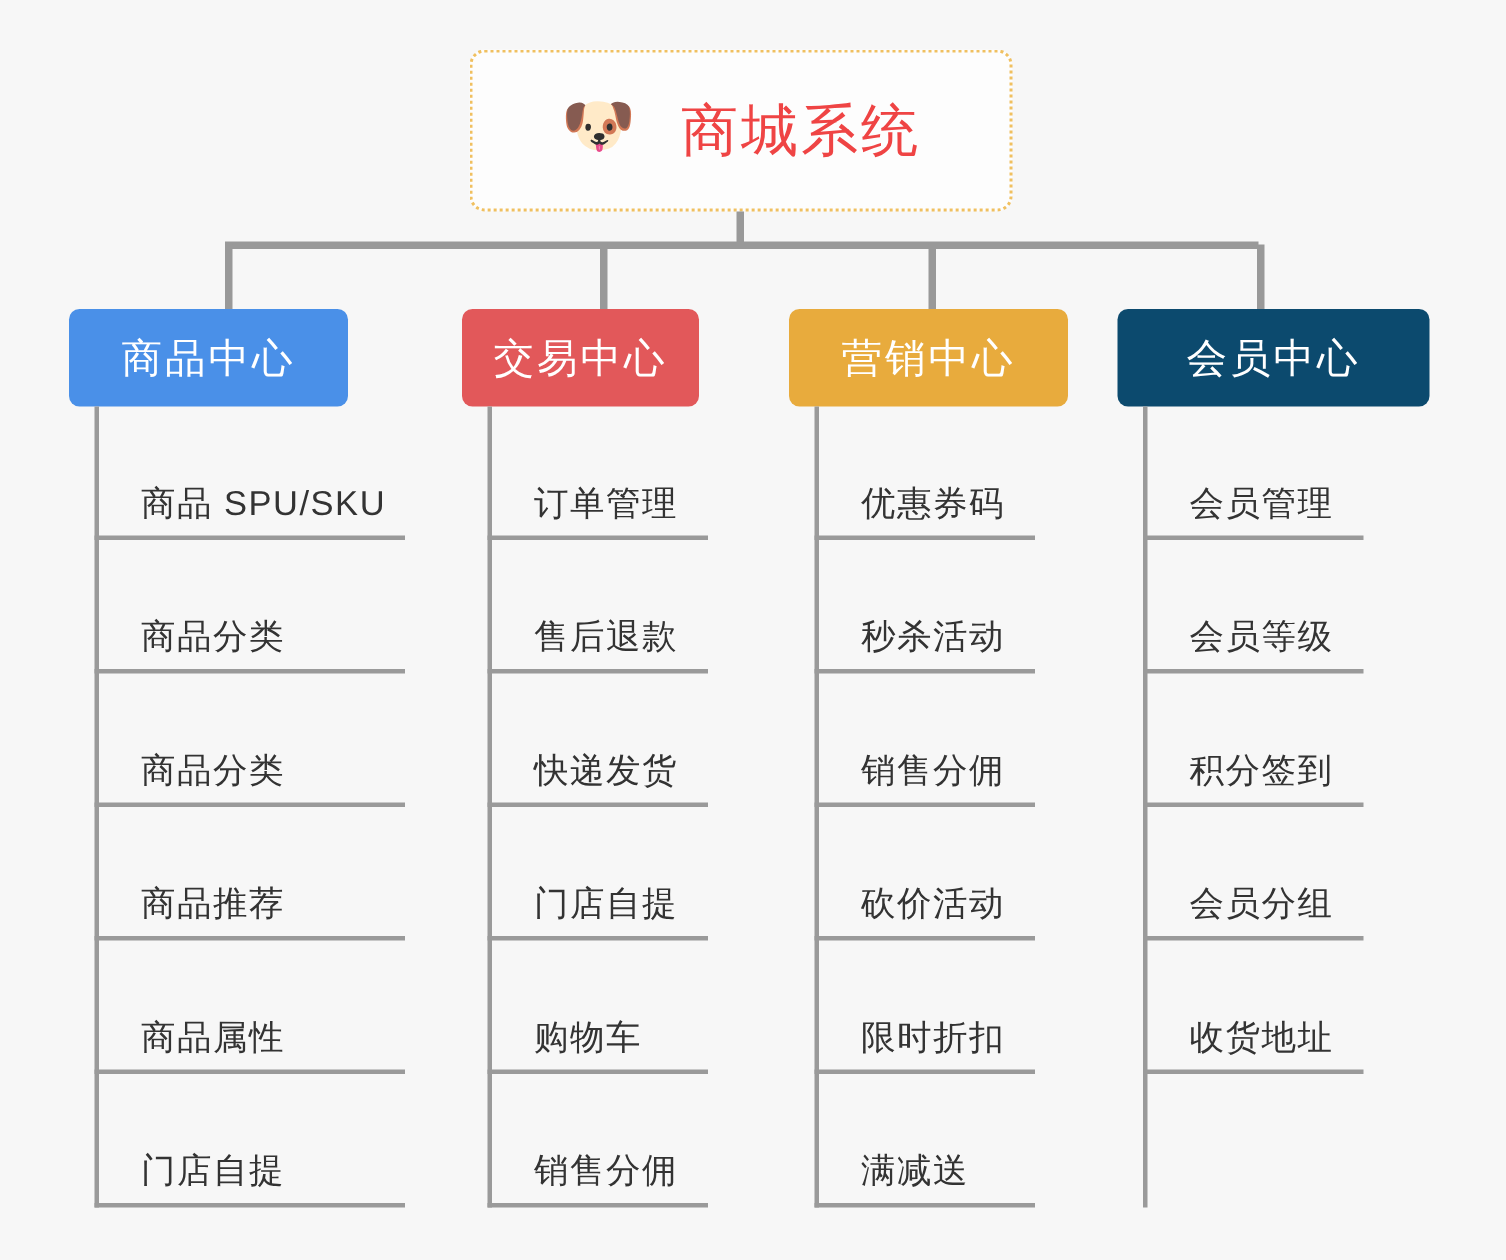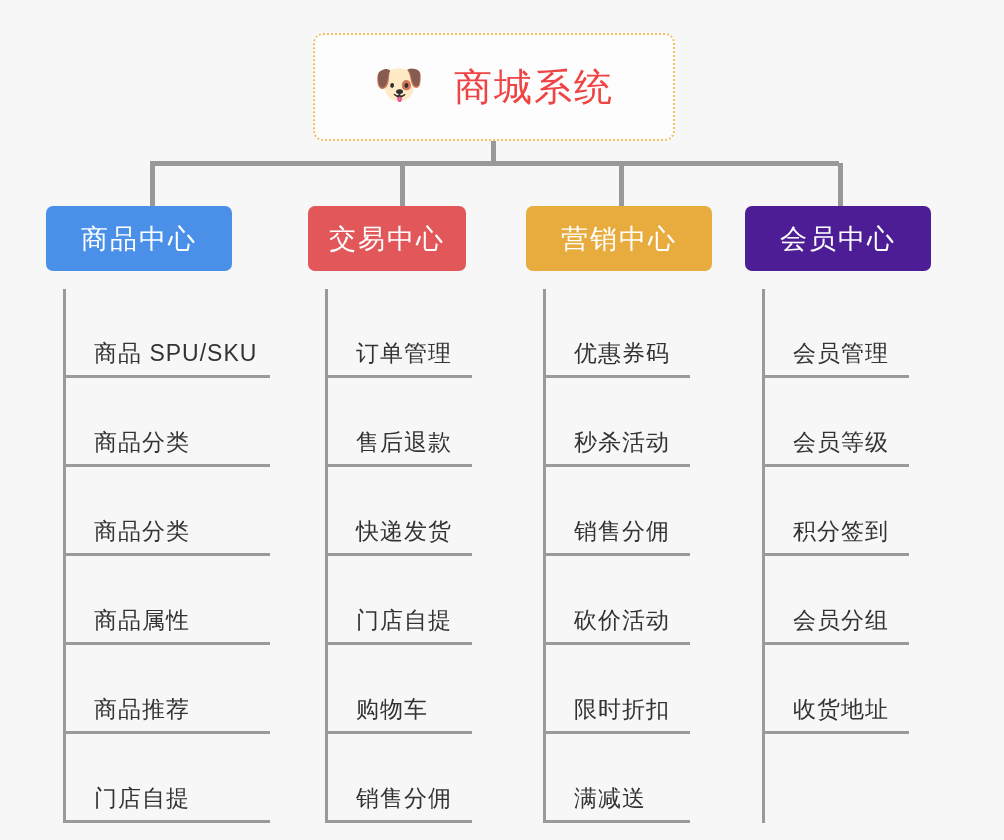--- a/index.html
+++ b/index.html
@@ -86,21 +86,21 @@
     align-items: center;
     justify-content: center;
     color: #ffffff;
     font-size: 27px;
     letter-spacing: 2px;
   }
 
   
   .col-body {
     position: relative;
-    margin-top: 18px;
+    margin-top: 0;
   }
   .spine {
     position: absolute;
     left: 17px;
     top: 0;
     width: 3px;
     background: #9a9a9a;
   }
   .leaf {
     position: relative;
@@ -153,25 +153,25 @@
           </div>
           <div class="leaf">
             <span class="leaf-label">商品分类</span>
             <div class="leaf-rule" style="width: 207px;"></div>
           </div>
           <div class="leaf">
             <span class="leaf-label">商品分类</span>
             <div class="leaf-rule" style="width: 207px;"></div>
           </div>
           <div class="leaf">
+            <span class="leaf-label">商品推荐</span>
+            <div class="leaf-rule" style="width: 207px;"></div>
+          </div>
+          <div class="leaf">
             <span class="leaf-label">商品属性</span>
-            <div class="leaf-rule" style="width: 207px;"></div>
-          </div>
-          <div class="leaf">
-            <span class="leaf-label">商品推荐</span>
             <div class="leaf-rule" style="width: 207px;"></div>
           </div>
           <div class="leaf">
             <span class="leaf-label">门店自提</span>
             <div class="leaf-rule" style="width: 207px;"></div>
           </div>
         </div>
       </div>
       <div class="column" style="left: 308px; width: 186px;">
         <div class="col-header" style="background: rgb(226, 88, 90); width: 158px;">交易中心</div>
@@ -227,21 +227,21 @@
             <span class="leaf-label">限时折扣</span>
             <div class="leaf-rule" style="width: 147px;"></div>
           </div>
           <div class="leaf">
             <span class="leaf-label">满减送</span>
             <div class="leaf-rule" style="width: 147px;"></div>
           </div>
         </div>
       </div>
       <div class="column" style="left: 745px; width: 186px;">
-        <div class="col-header" style="background: #4c1d95; width: 186px;">会员中心</div>
+        <div class="col-header" style="background: #0c4a6e; width: 208px;">会员中心</div>
         <div class="col-body">
           <div class="spine" style="height: 534px;"></div>
           <div class="leaf">
             <span class="leaf-label">会员管理</span>
             <div class="leaf-rule" style="width: 147px;"></div>
           </div>
           <div class="leaf">
             <span class="leaf-label">会员等级</span>
             <div class="leaf-rule" style="width: 147px;"></div>
           </div>

